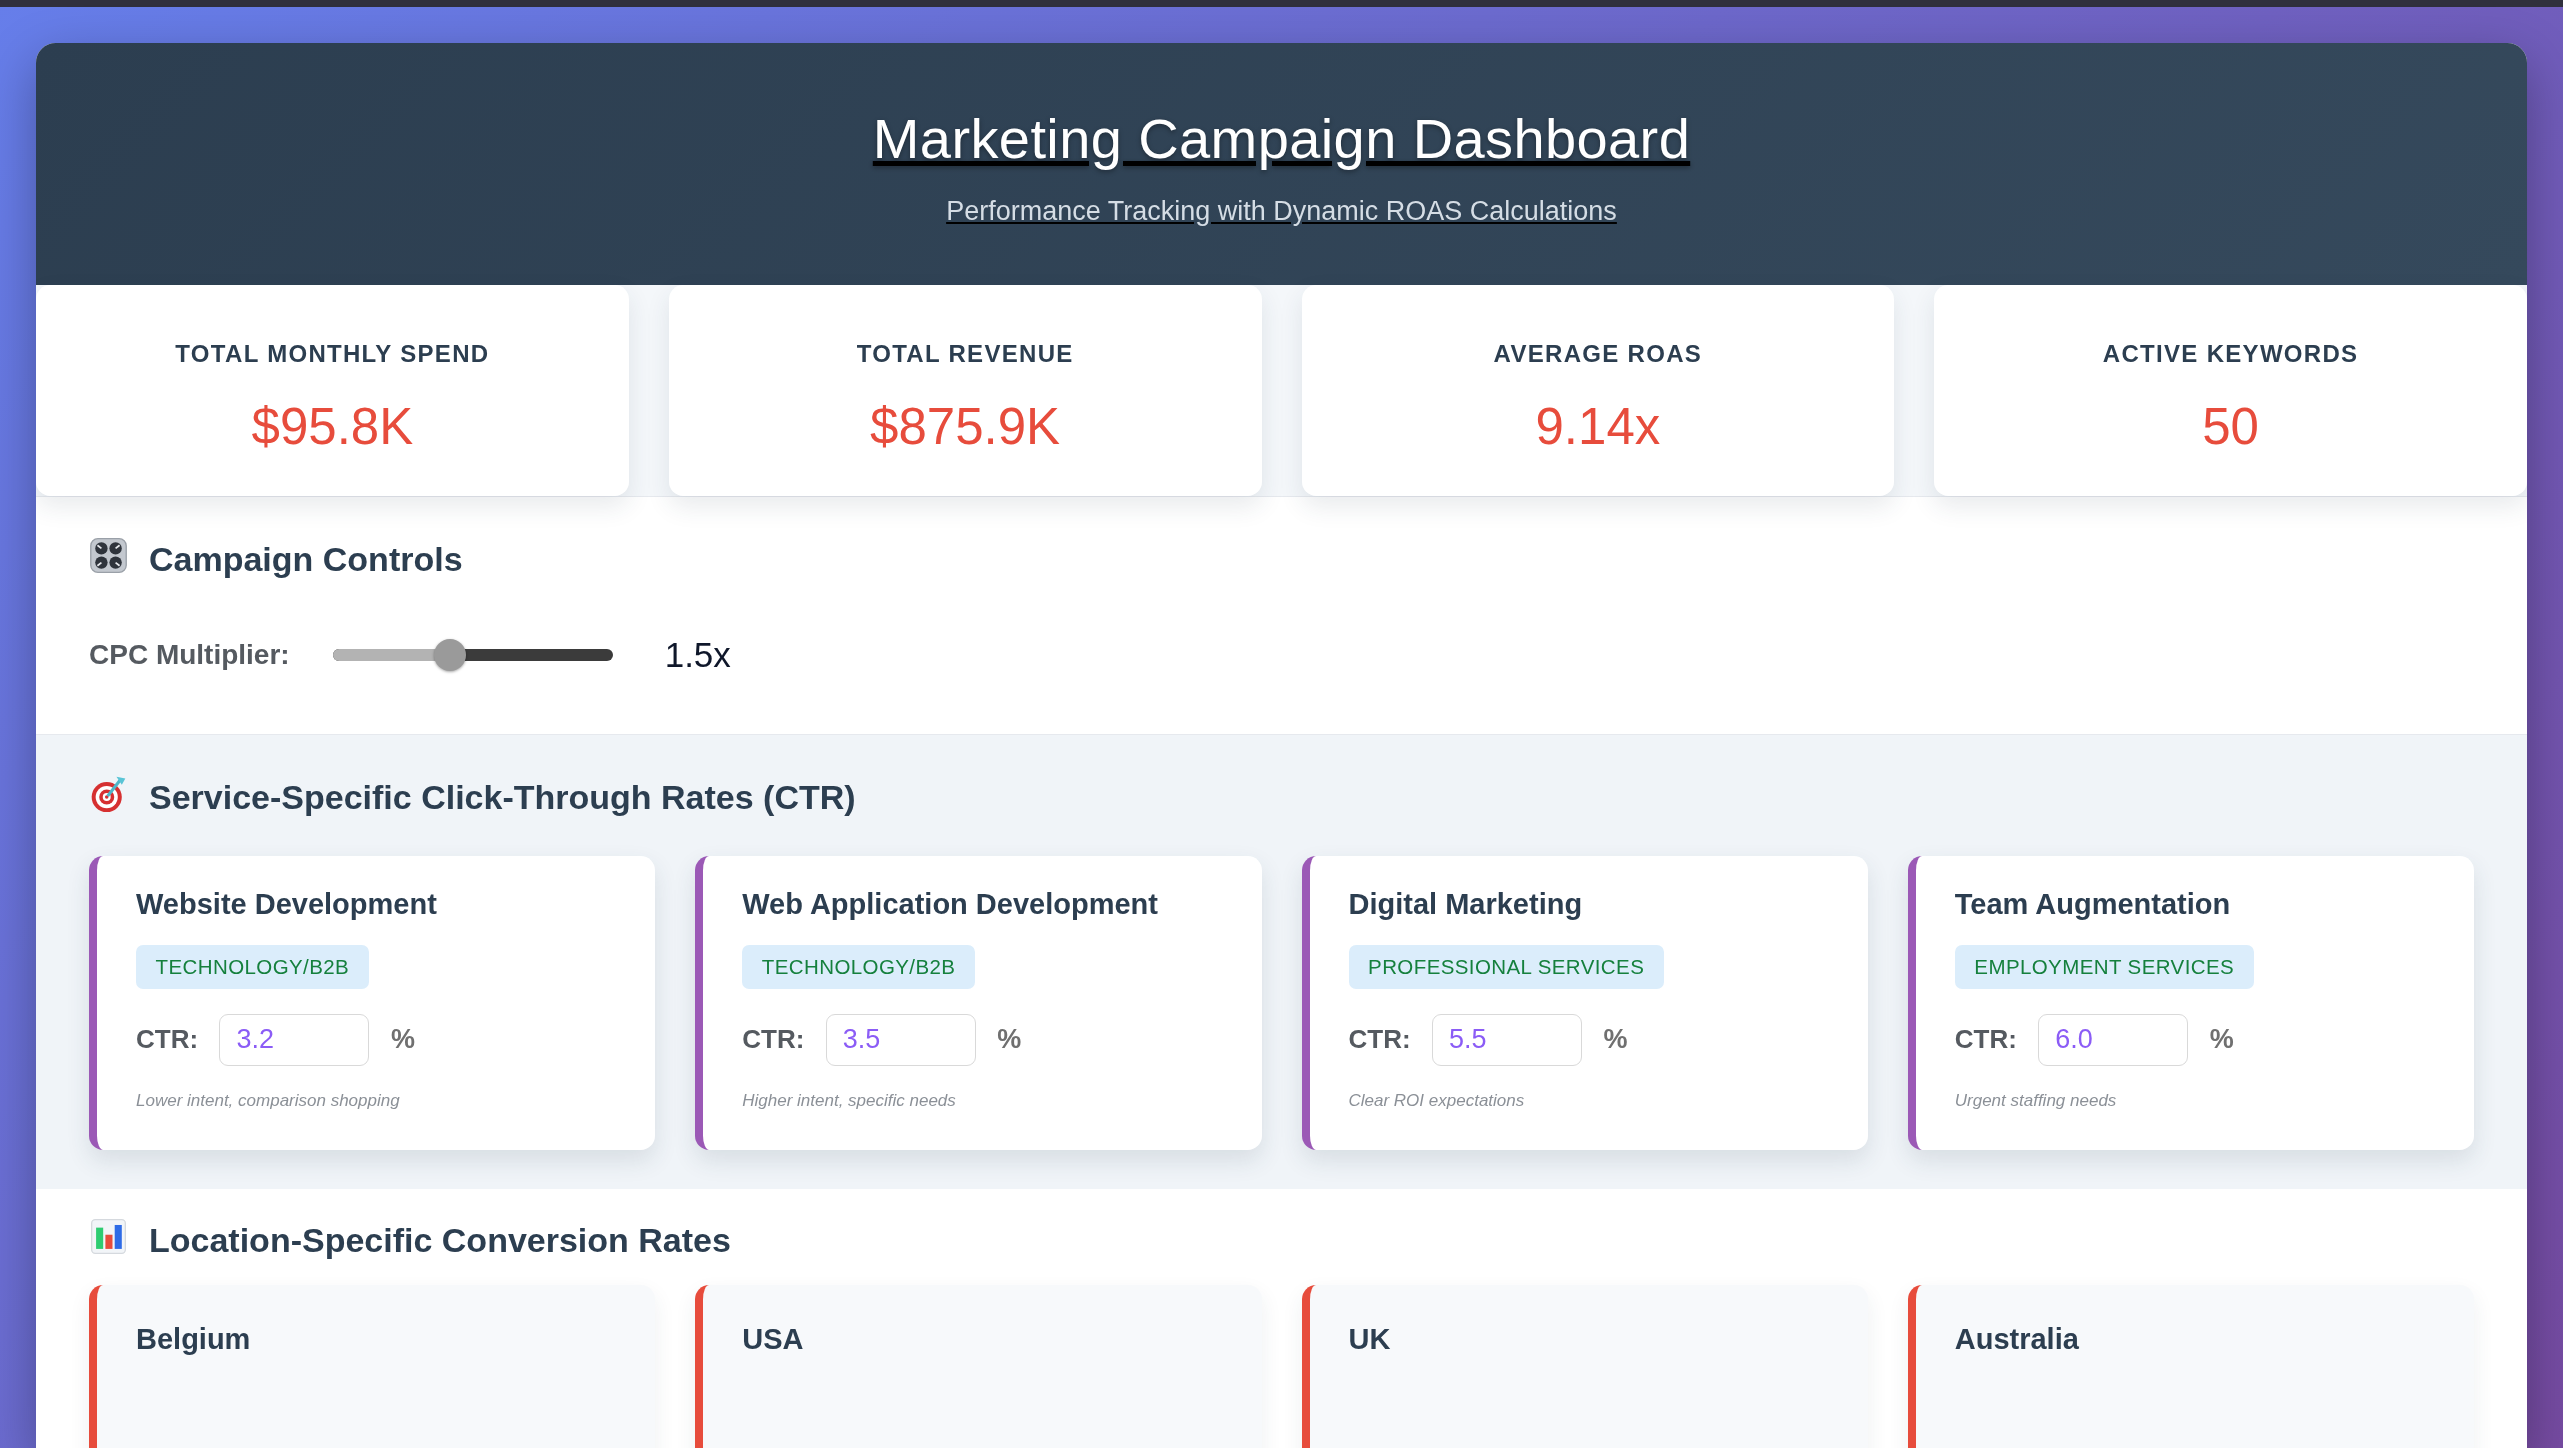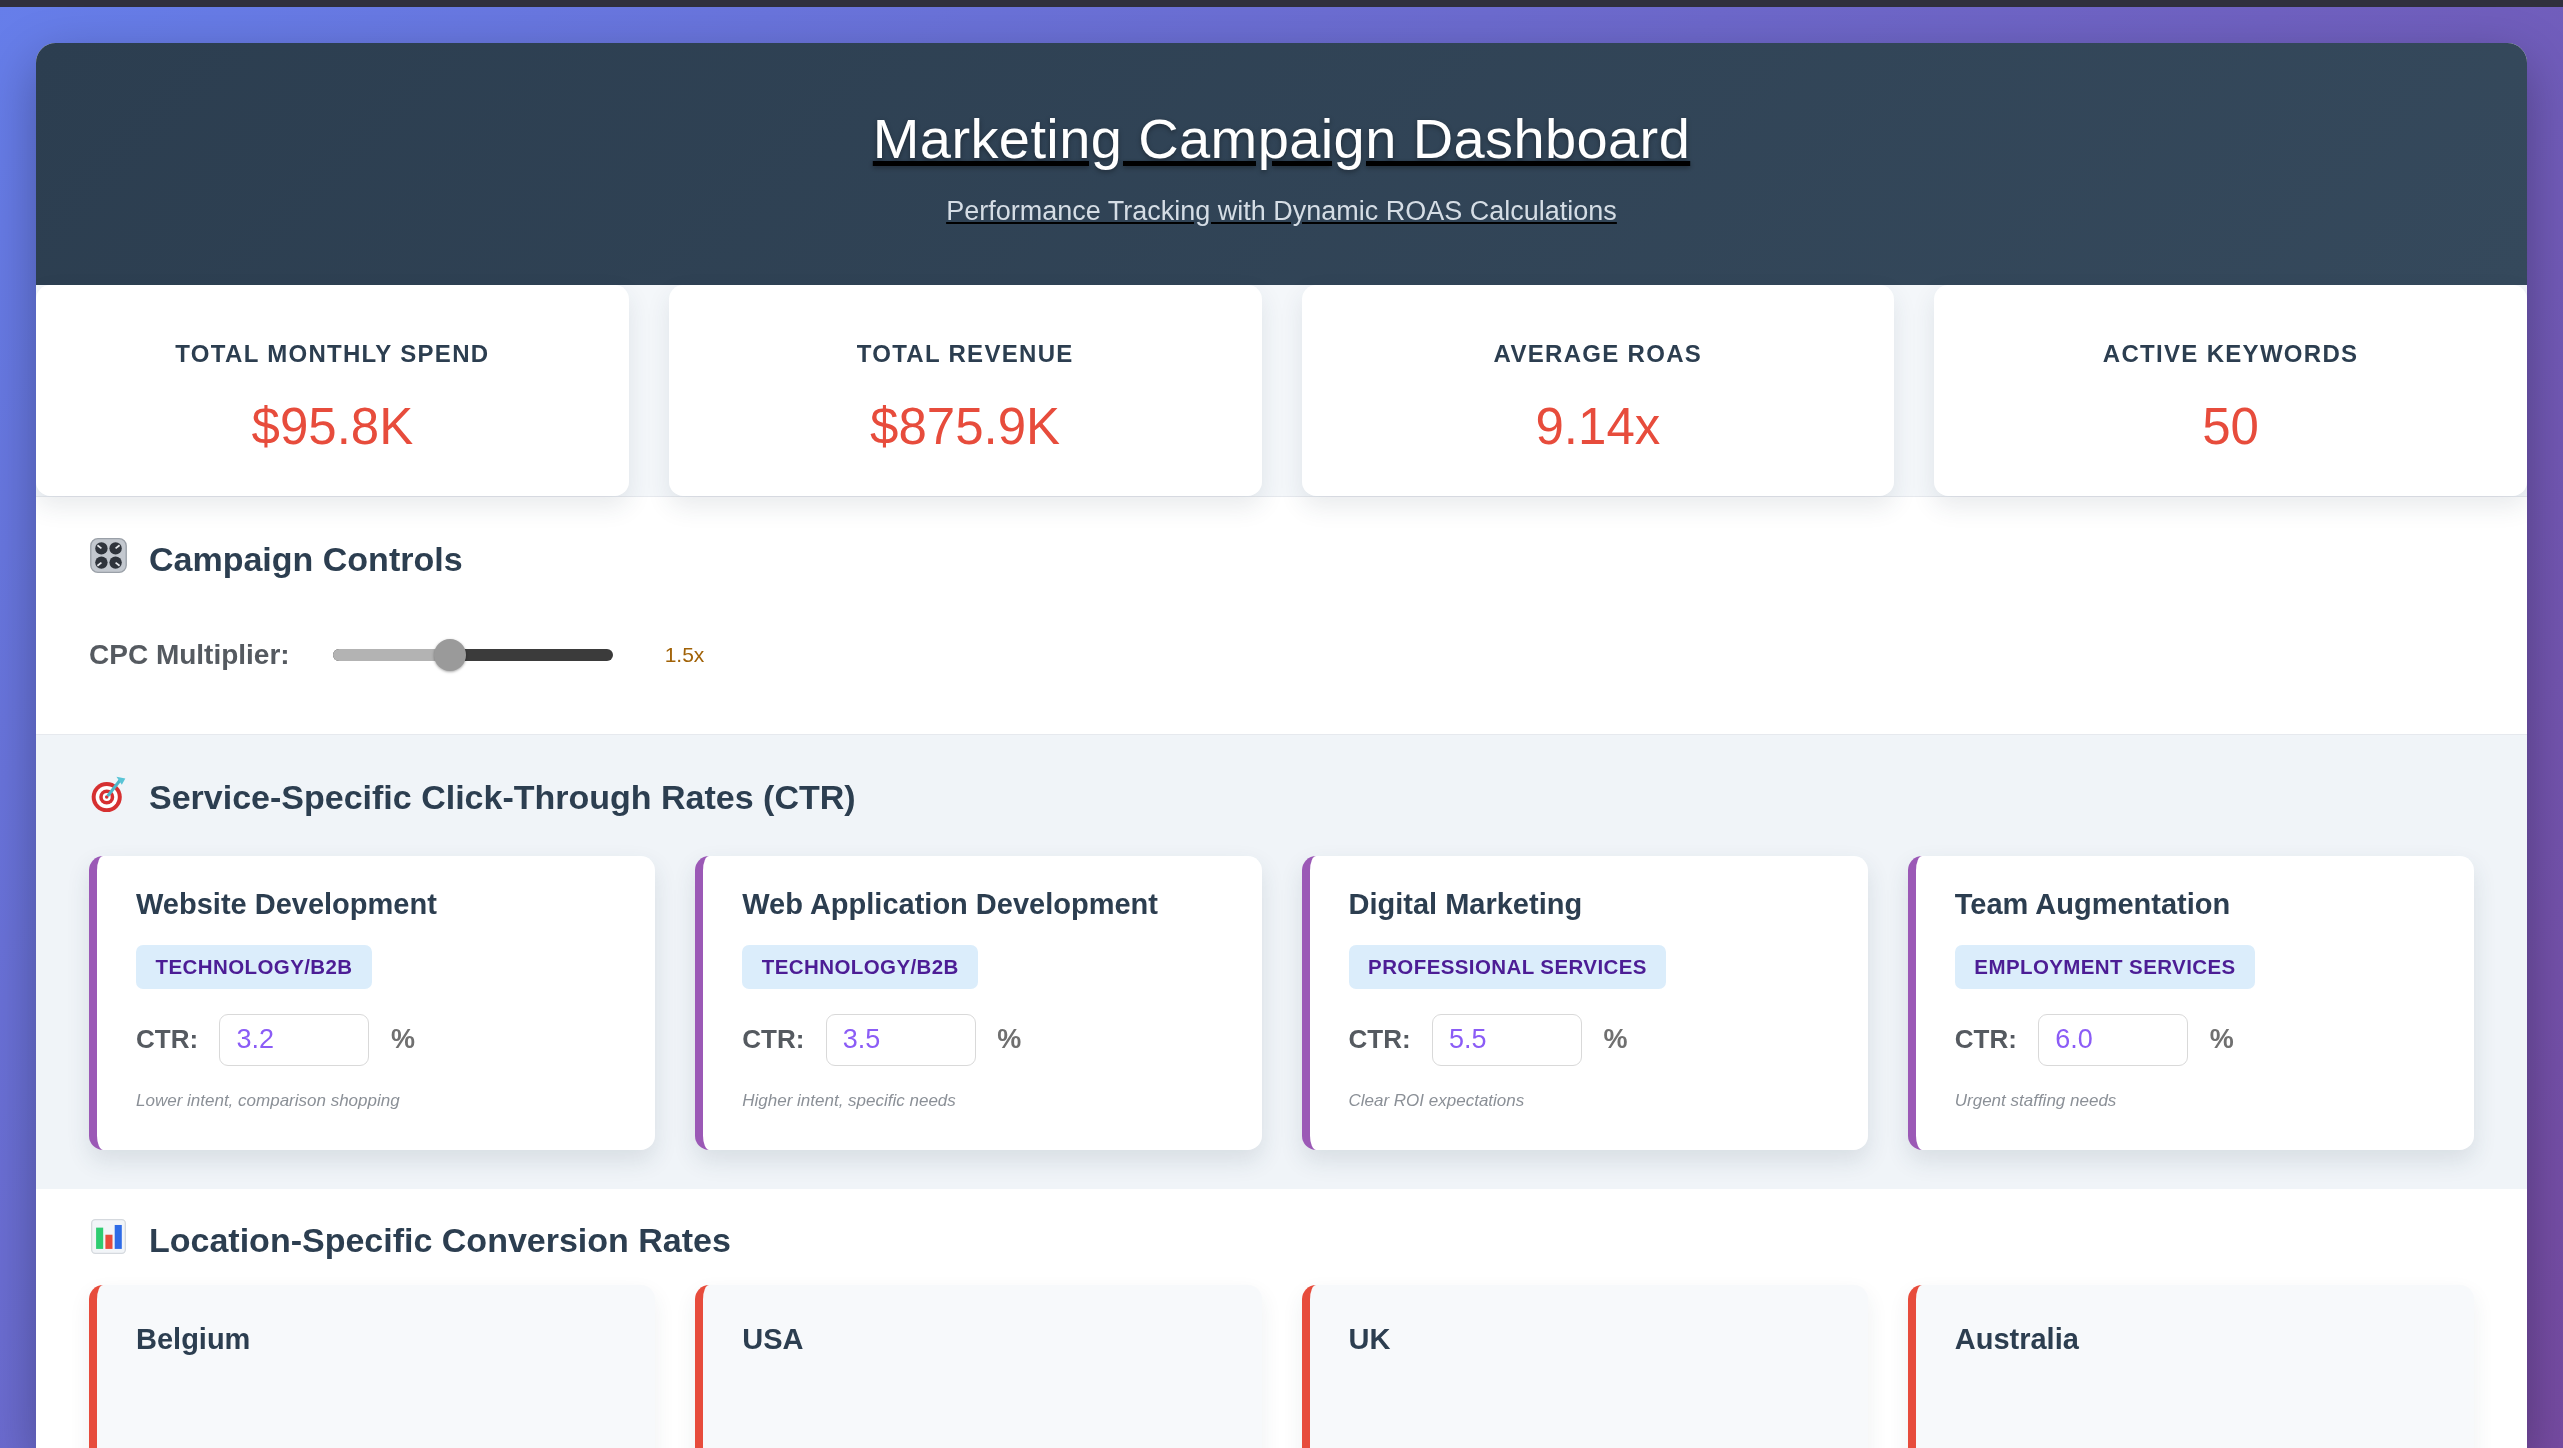--- a/index.html
+++ b/index.html
@@ -73,41 +73,41 @@
   }
   .slider-fill {
     position: absolute; top: 19.6px; left: 0; height: 12.5px;
     border-radius: 7.1px 0 0 7.1px; background: #b3b3b3; width: 42%;
   }
   .slider-thumb {
     position: absolute; top: 9.8px; left: 42%; width: 32px; height: 32px;
     margin-left: -16px; border-radius: 50%; background: #9a9a9a;
     box-shadow: 0 0.9px 2.7px rgba(0,0,0,0.35);
   }
-  .control-value { margin-left: 52px; font-size: 21px; font-weight: 500; color: #a16207; }
+  .control-value { margin-left: 52px; font-size: 35px; font-weight: 500; color: #0f172a; }
   
   .ctr-section {
     background: #f0f4f8;
     padding: 41px 53px 39px;
   }
   .card-grid {
     margin-top: 37px;
     display: grid; grid-template-columns: repeat(4, 1fr); gap: 40px;
   }
   .ctr-card {
     background: #ffffff; border-radius: 14.2px;
     border-left: 8px solid #9b59b6;
     padding: 30px 39px 0; height: 294px;
     box-shadow: 0 10.7px 23px rgba(44,62,80,0.12);
   }
   .ctr-title { font-size: 29px; font-weight: 700; color: #2c3e50; line-height: 36px; }
   .ctr-badge {
     display: inline-block; margin-top: 23px;
-    background: #dbedfb; color: #4c1d95;
-    font-size: 20.5px; font-weight: 700; text-transform: uppercase; letter-spacing: 0.4px;
+    background: #dbedfb; color: #15803d;
+    font-size: 20.5px; font-weight: 400; text-transform: uppercase; letter-spacing: 0.4px;
     padding: 9.8px 19.6px; border-radius: 7.1px;
   }
   .ctr-row { margin-top: 25px; display: flex; align-items: center; }
   .ctr-label { font-size: 26px; font-weight: 700; color: #555a60; margin-right: 21.4px; }
   .ctr-input {
     width: 150px; height: 52px; border: 1.8px solid #d9d9d9; border-radius: 9px;
     font-size: 27px; color: #8b5cf6; padding: 0 16px;
     font-family: "Liberation Sans", "DejaVu Sans", sans-serif;
     background: #fff; outline: none;
   }

